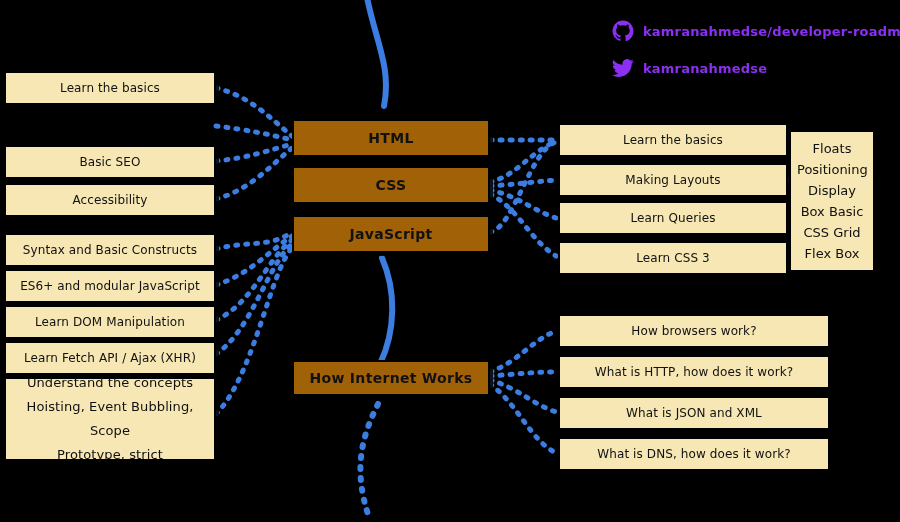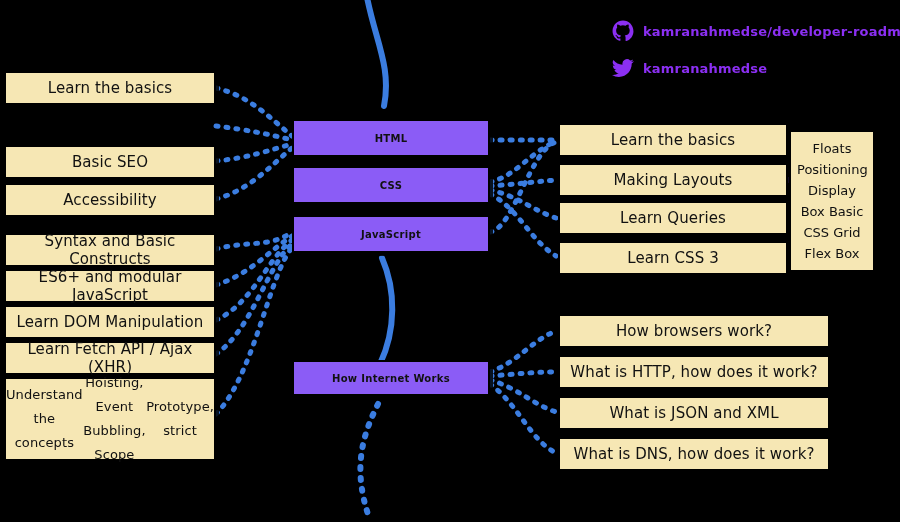--- a/index.html
+++ b/index.html
@@ -30,42 +30,43 @@
     display: flex;
     align-items: center;
     justify-content: center;
     text-align: center;
     color: #111111;
     box-shadow: 3px 3px 0 rgba(0,0,0,0.85);
     z-index: 3;
   }
   .node.tan {
     background: #f6e7b4;
-    font-size: 15px;
+    font-size: 12px;
     font-weight: 400;
     letter-spacing: .1px;
   }
   .node.yellow {
-    background: #8b5cf6;
-    font-size: 10px;
+    background: #a16207;
+    font-size: 14px;
     font-weight: 700;
     letter-spacing: .3px;
   }
   .node.list {
     background: #f6e7b4;
     font-size: 13px;
     flex-direction: column;
     justify-content: center;
     line-height: 21px;
     padding: 4px 6px;
   }
   .node.multiline {
-    flex-direction: row;
+    flex-direction: column;
     line-height: 24px;
     font-size: 13px;
+    align-items: flex-end;
   }
   .node .line {
     display: block;
     width: 100%;
   }
   .social {
     position: absolute;
     display: flex;
     align-items: center;
     gap: 9px;

